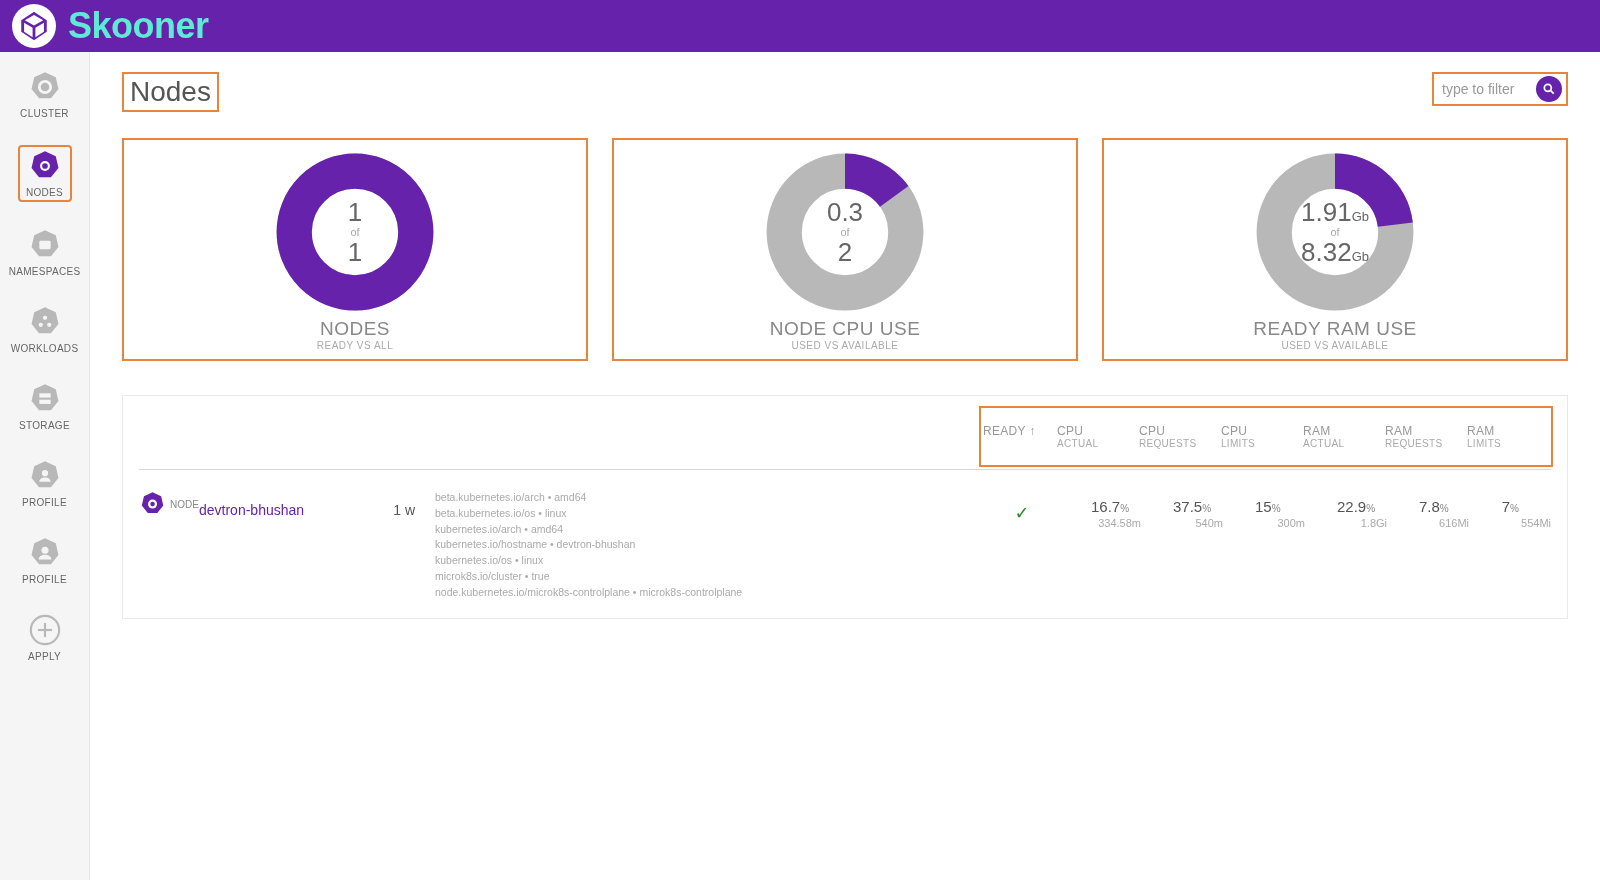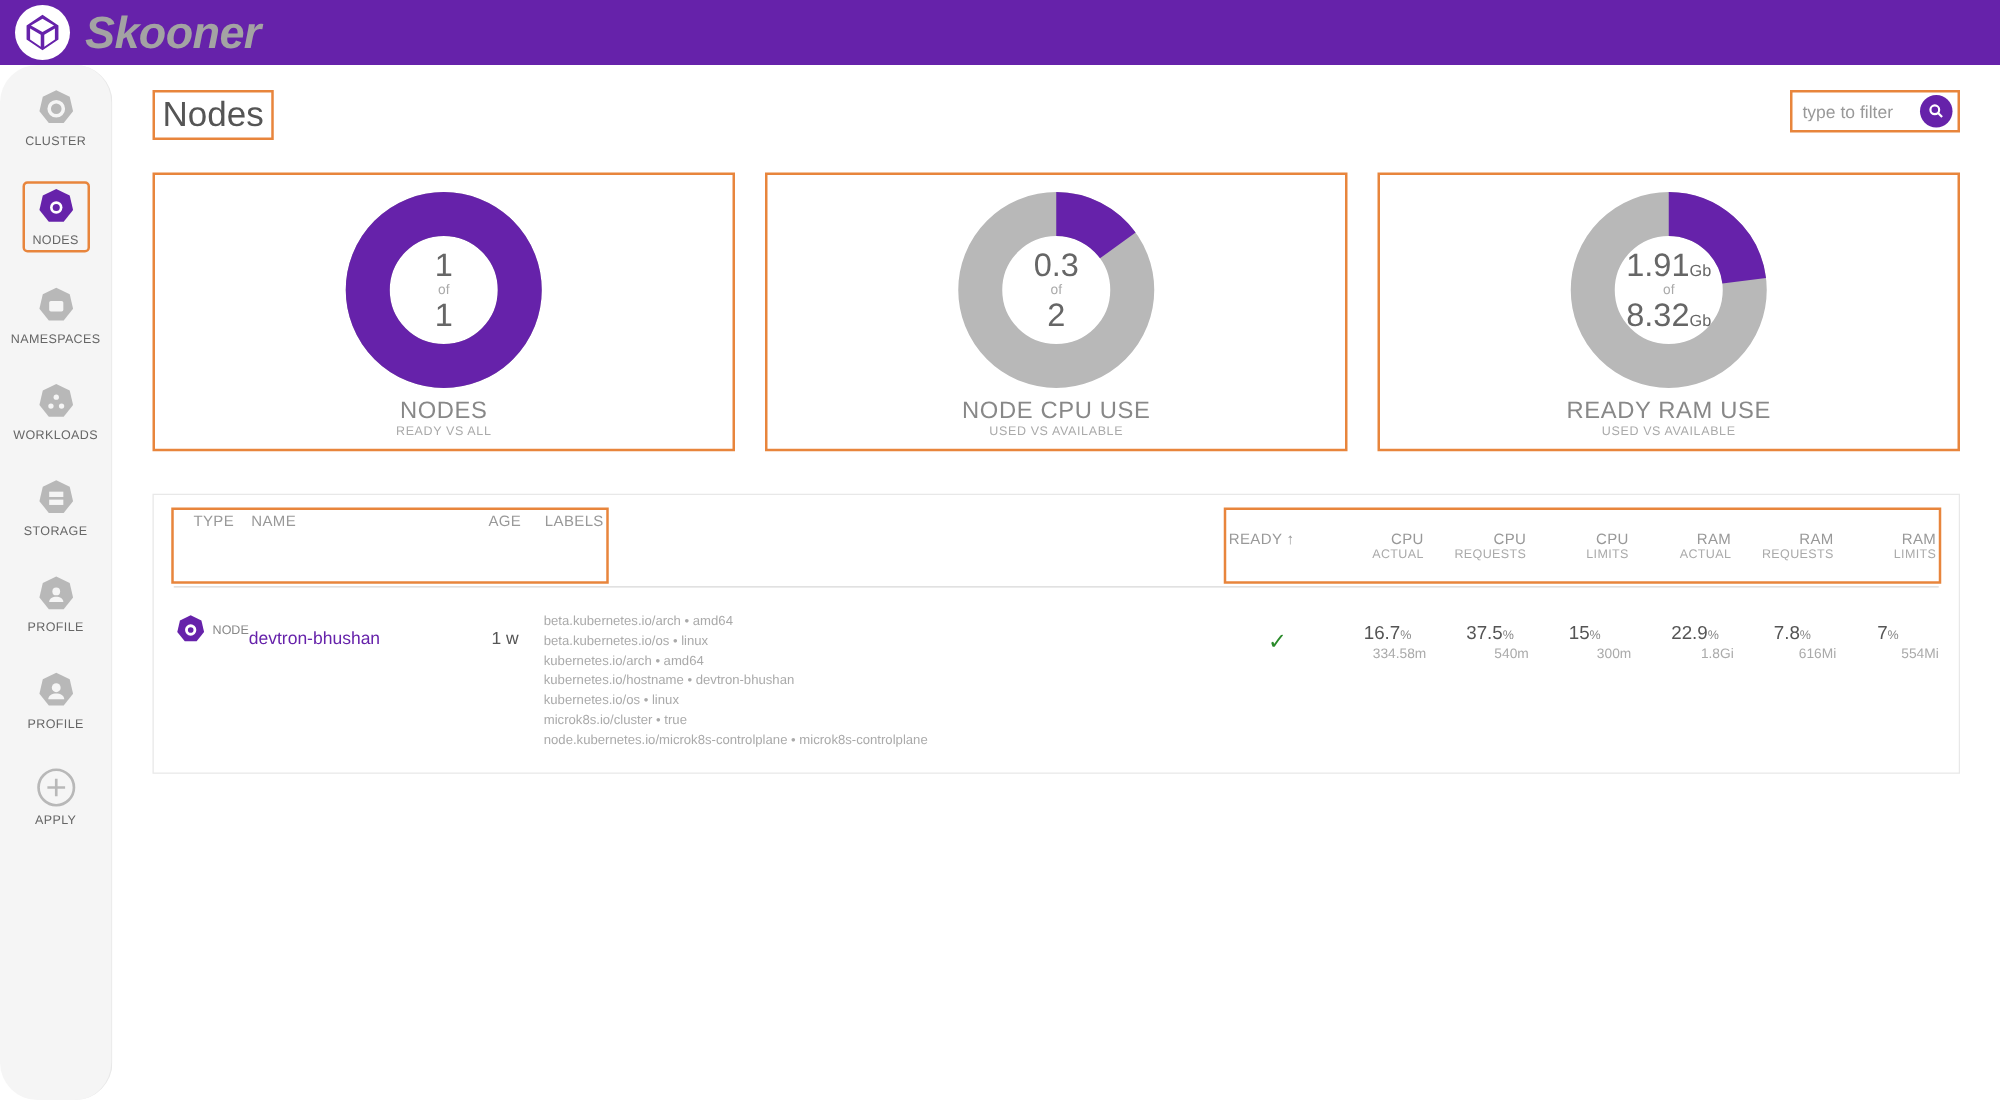--- a/index.html
+++ b/index.html
@@ -21,39 +21,37 @@
       width: 44px;
       height: 44px;
       background: #fff;
       border-radius: 50%;
       display: flex;
       align-items: center;
       justify-content: center;
     }
     .logo-icon svg { width: 34px; height: 34px; }
     .logo-text {
-      color: #a3a3a3;
+      color: #5eead4;
       font-size: 36px;
       font-weight: 700;
       letter-spacing: -0.5px;
-      font-style: italic;
     }
     
     .layout { display: flex; height: calc(100% - 52px); }
     
     .sidebar {
       width: 90px;
       background: #f5f5f5;
       display: flex;
       flex-direction: column;
       align-items: center;
       padding-top: 16px;
       gap: 24px;
       border-right: 1px solid #e8e8e8;
-      border-radius: 30px;
     }
     .sidebar-item {
       display: flex;
       flex-direction: column;
       align-items: center;
       gap: 4px;
       cursor: pointer;
       width: 54px;
       padding: 2px 0;
     }
@@ -173,21 +171,21 @@
       letter-spacing: 0.3px;
     }
     .th .sub { display: block; font-size: 10px; color: #aaa; }
     .th-group-left { border: 2.5px solid #e8853c; display: flex; padding: 2px 2px; margin: -4px -2px; }
     .th-group-right { border: 2.5px solid #e8853c; display: flex; padding: 16px 2px; margin: -4px -2px; }
     .col-type { width: 60px; text-align: center; }
     .col-name { width: 152px; }
     .col-age { width: 64px; text-align: right; }
     .col-labels { width: 66px; text-align: right; }
     .col-ready { width: 74px; }
-    .col-metric { width: 82px; text-align: right; }
+    .col-metric { width: 82px; }
     .spacer { flex: 1; }
     
     .trow { display: flex; align-items: flex-start; }
     .td { font-size: 14px; color: #555; }
     .td .sub { display: block; font-size: 11px; color: #aaa; margin-top: 2px; }
     .node-type {
       width: 60px;
       display: flex;
       flex-direction: row;
       align-items: center;
@@ -382,26 +380,20 @@
           </div>
         </div>
         <div class="card-title">READY RAM USE</div>
         <div class="card-sub">USED VS AVAILABLE</div>
       </div>
 
     </div>
 
     <div class="table-card">
       <div class="thead">
-        <div class="th-group-left">
-          <span class="th col-type">TYPE</span>
-          <span class="th col-name">NAME</span>
-          <span class="th col-age">AGE</span>
-          <span class="th col-labels">LABELS</span>
-        </div>
         <span class="spacer"></span>
         <div class="th-group-right">
           <span class="th col-ready"><span>READY</span> ↑</span>
           <span class="th col-metric"><span>CPU</span><span class="sub">ACTUAL</span></span>
           <span class="th col-metric"><span>CPU</span><span class="sub">REQUESTS</span></span>
           <span class="th col-metric"><span>CPU</span><span class="sub">LIMITS</span></span>
           <span class="th col-metric"><span>RAM</span><span class="sub">ACTUAL</span></span>
           <span class="th col-metric"><span>RAM</span><span class="sub">REQUESTS</span></span>
           <span class="th col-metric"><span>RAM</span><span class="sub">LIMITS</span></span>
         </div>

